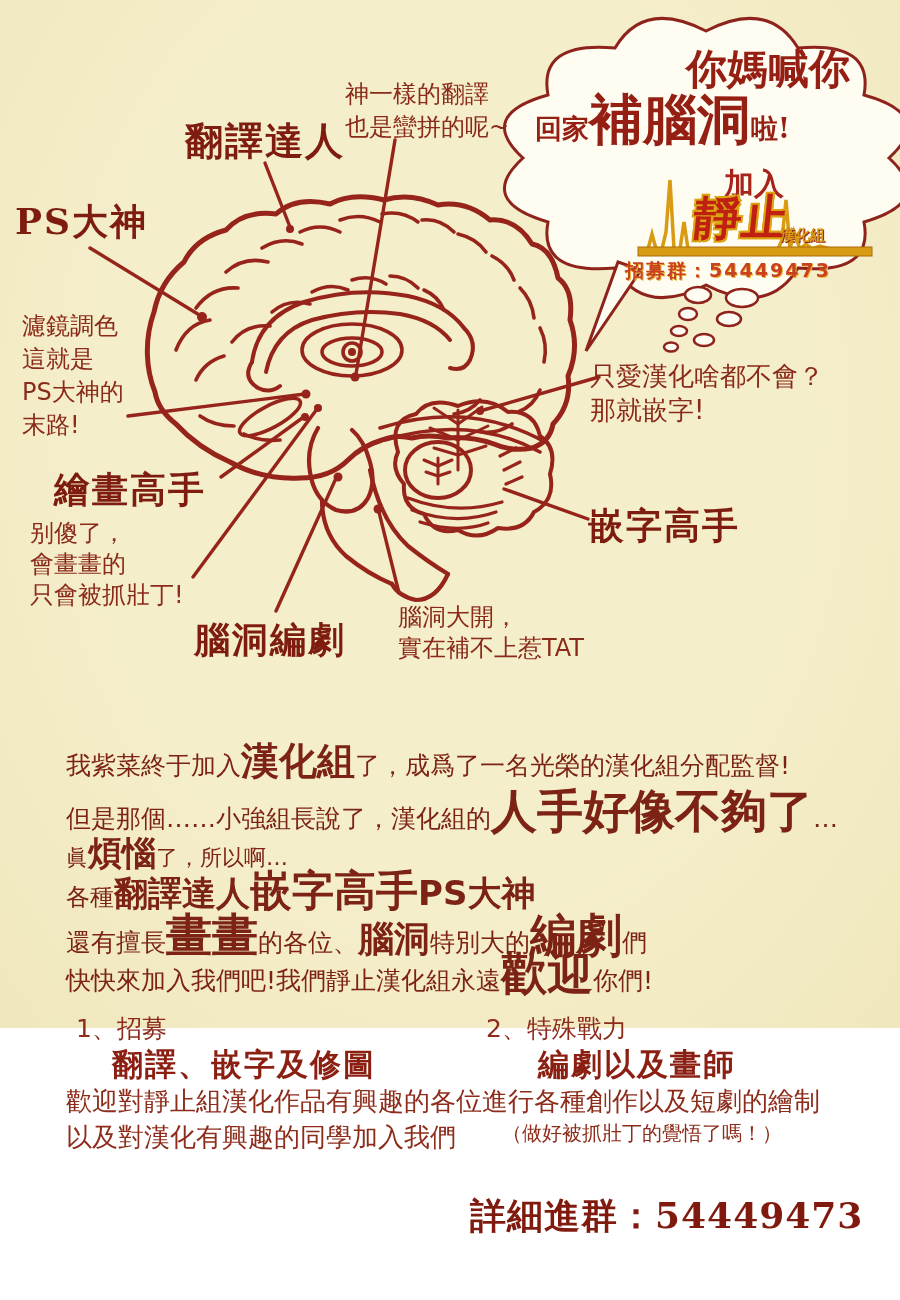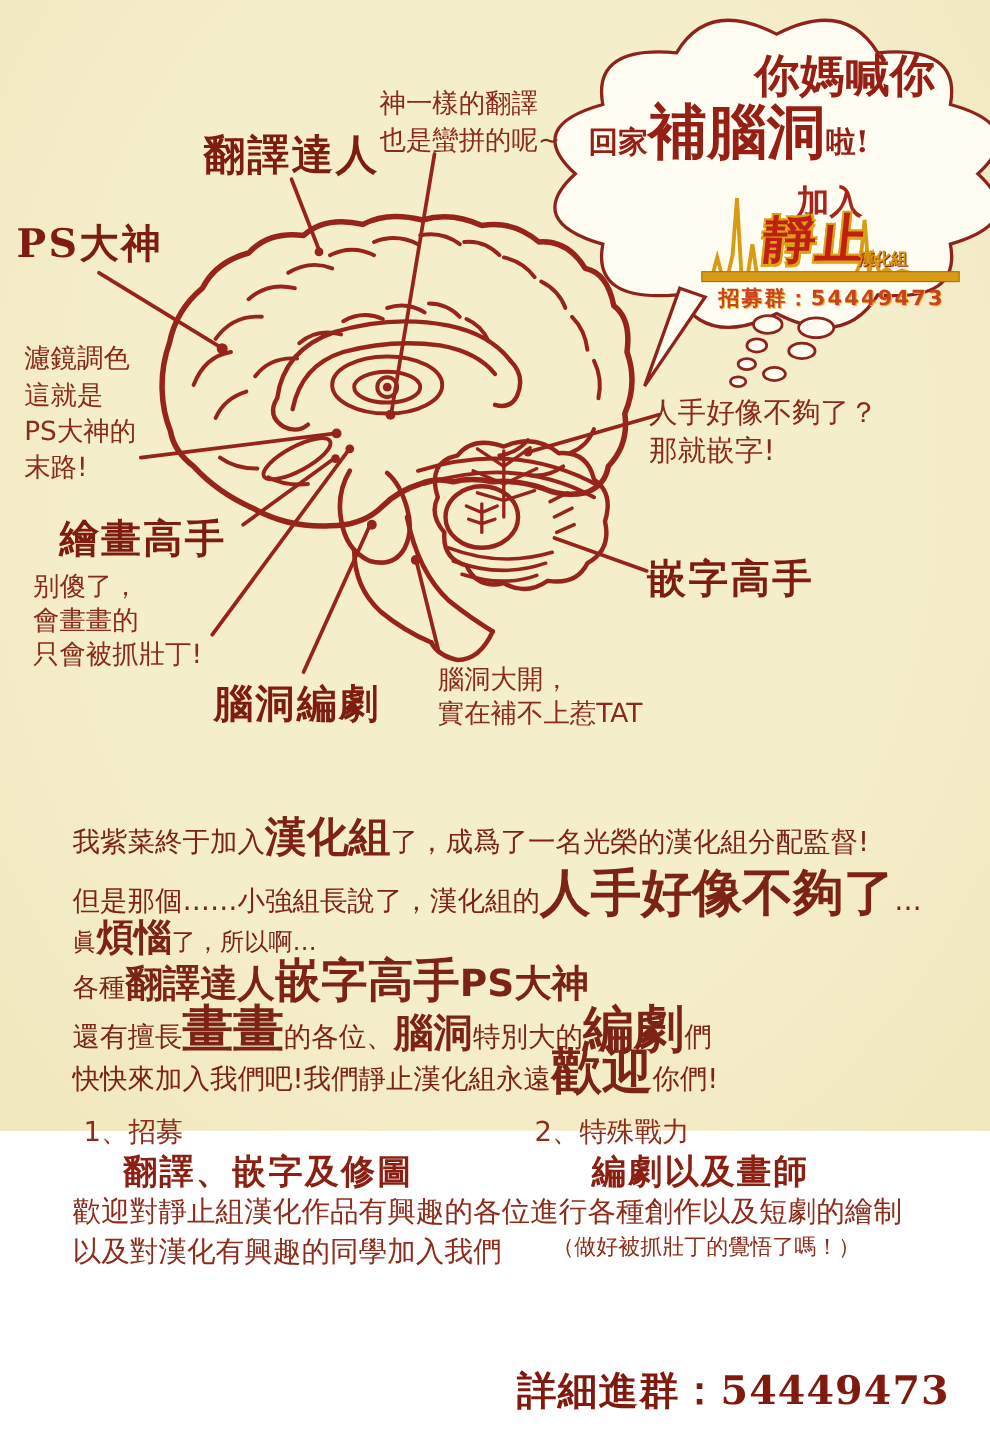--- a/index.html
+++ b/index.html
@@ -182,21 +182,21 @@
 
   <div class="t bub" style="left:686px;top:42px;font-size:41px;">你媽喊你</div>
   <div class="t row" style="left:535px;top:84px;">
     <span class="bub" style="font-size:27px;">回家</span>
     <span class="bub" style="font-size:54px;">補腦洞</span>
     <span class="bub" style="font-size:27px;">啦!</span>
   </div>
   <div class="t" style="left:724px;top:164px;font-size:30px;font-weight:bold;color:#a8241a;">加入</div>
   <div class="t logo-main" style="left:694px;top:186px;">靜止</div>
   <div class="t logo-sub" style="left:780px;top:226px;">漢化組</div>
-  <div class="t logo-qq" style="left:636px;top:258px;width:240px;text-align:center;">招募群：54449473</div>
+  <div class="t logo-qq" style="left:608px;top:258px;width:240px;text-align:center;">招募群：54449473</div>
 
   <div class="t title" style="left:185px;top:116px;font-size:38px;">翻譯達人</div>
   <div class="t note" style="left:345px;top:78px;">
     <div>神一樣的翻譯</div>
     <div>也是蠻拼的呢~</div>
   </div>
 
   <div class="t title" style="left:15px;top:198px;font-size:36px;">PS大神</div>
   <div class="t note" style="left:22px;top:310px;">
     <div>濾鏡調色</div>
@@ -213,21 +213,21 @@
   </div>
 
   <div class="t title" style="left:194px;top:616px;font-size:36px;">腦洞編劇</div>
   <div class="t note" style="left:398px;top:602px;line-height:1.3;">
     <div>腦洞大開，</div>
     <div>實在補不上惹TAT</div>
   </div>
 
   <div class="t title" style="left:588px;top:502px;font-size:36px;">嵌字高手</div>
   <div class="t note" style="left:590px;top:360px;font-size:26px;line-height:1.3;">
-    <div>人手好像不夠了？</div>
+    <div>只愛漢化啥都不會？</div>
     <div>那就嵌字!</div>
   </div>
 
   <div class="story-line" style="top:742px;">
     <span class="s-sm">我紫菜終于加入</span><span class="s-lg" style="font-size:38px;">漢化組</span><span class="s-sm">了，成爲了一名光榮的漢化組分配監督!</span>
   </div>
   <div class="story-line" style="top:788px;">
     <span class="s-sm">但是那個……小強組長說了，漢化組的</span><span class="s-xl">人手好像不夠了</span><span class="s-sm">…</span>
   </div>
   <div class="story-line" style="top:836px;">
@@ -246,15 +246,15 @@
   <div class="t rec" style="left:76px;top:1012px;font-size:25px;">1、招募</div>
   <div class="t rec-title" style="left:112px;top:1044px;">翻譯、嵌字及修圖</div>
   <div class="t rec" style="left:66px;top:1084px;font-size:26px;">歡迎對靜止組漢化作品有興趣的各位</div>
   <div class="t rec" style="left:66px;top:1120px;font-size:26px;">以及對漢化有興趣的同學加入我們</div>
 
   <div class="t rec" style="left:486px;top:1012px;font-size:25px;">2、特殊戰力</div>
   <div class="t rec-title" style="left:538px;top:1044px;">編劇以及畫師</div>
   <div class="t rec" style="left:482px;top:1084px;font-size:26px;">進行各種創作以及短劇的繪制</div>
   <div class="t rec" style="left:502px;top:1120px;font-size:20px;">（做好被抓壯丁的覺悟了嗎！）</div>
 
-  <div class="t footer" style="left:470px;top:1192px;margin-top:48px;">詳細進群：54449473</div>
+  <div class="t footer" style="left:470px;top:1192px;">詳細進群：54449473</div>
 
 </div>
 
 </body></html>

